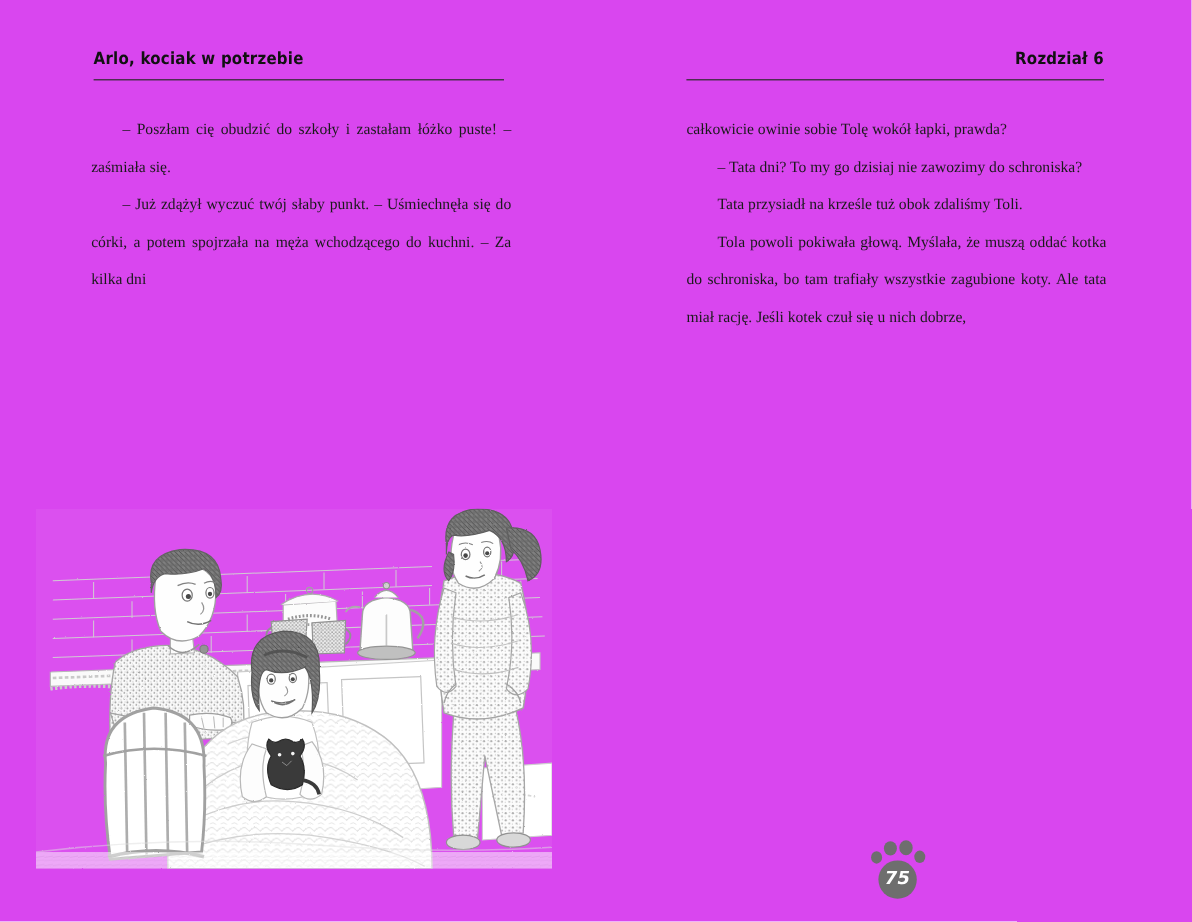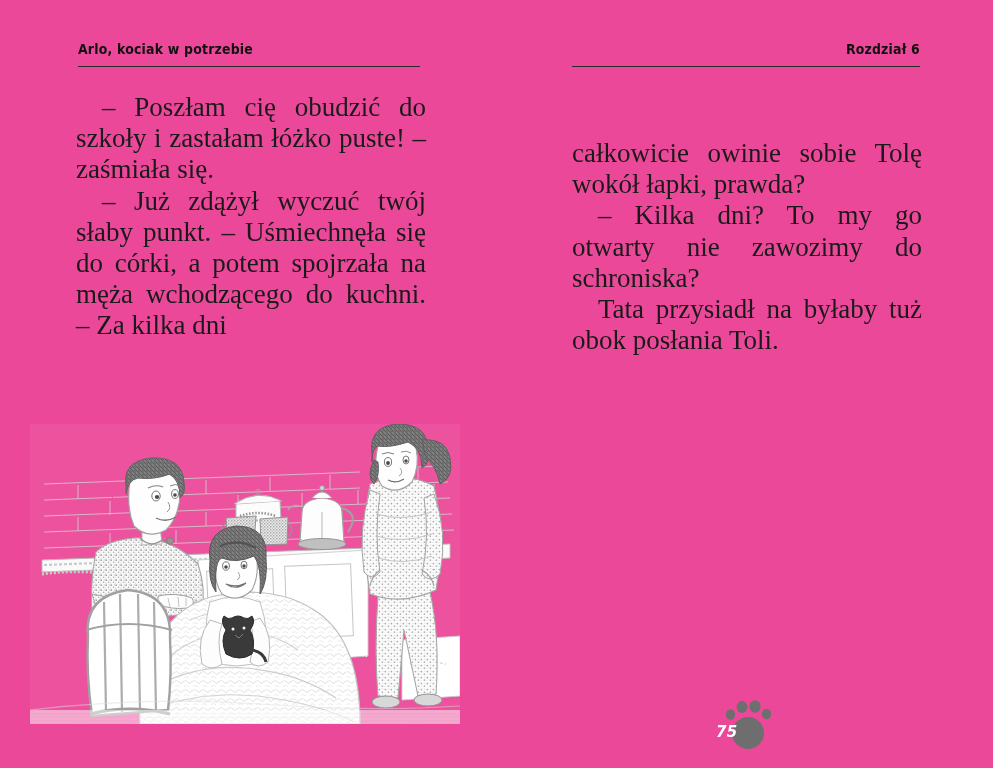--- a/index.html
+++ b/index.html
@@ -12,21 +12,21 @@
     height: 768px;
     overflow: hidden;
     font-family: "Liberation Serif", "DejaVu Serif", serif;
     color: #1a1a1a;
     position: relative;
   }
 
   .page {
     position: absolute;
     inset: 0;
-    background: #ec4899;
+    background: #d946ef;
   }
 
   
   .runhead {
     position: absolute;
     font-family: "DejaVu Sans", "Liberation Sans", sans-serif;
     font-size: 12.5px;
     font-weight: 700;
     letter-spacing: 0.2px;
     color: #111;
@@ -46,33 +46,33 @@
   .rule-left  { left: 78px;  width: 342px; }
   .rule-right { left: 572px; width: 348px; }
 
   
   .col {
     position: absolute;
     top: 92px;
     width: 348px;
     text-align: justify;
     text-justify: inter-word;
-    font-size: 27px;
+    font-size: 13px;
     line-height: 31.2px;
     -webkit-hyphens: none;
     hyphens: none;
   }
   .col-left  { left: 76px; width: 350px; }
   .col-right { left: 572px; width: 350px; }
 
   .col p {
     margin: 0;
     text-indent: 26px;
   }
-  .col p.cont { text-indent: 0; margin-top: 46px; }
+  .col p.cont { text-indent: 0; }
   
   .col p:last-child { }
 
   
   .illo {
     position: absolute;
     left: 30px;
     top: 424px;
     width: 430px;
     height: 300px;
@@ -85,21 +85,21 @@
     left: 716px;
     top: 698px;
     width: 64px;
     height: 56px;
   }
   .folio svg { display: block; width: 100%; height: 100%; }
   .folio-num {
     position: absolute;
     left: 0; right: 0;
     top: 25px;
-    text-align: left;
+    text-align: center;
     font-family: "DejaVu Sans", "Liberation Sans", sans-serif;
     font-size: 15px;
     font-weight: 700;
     color: #ffffff;
     letter-spacing: 0.3px;
     font-style: italic;
   }
 </style>
 </head>
 <body>
@@ -112,22 +112,23 @@
   <div class="rule rule-left"></div>
   <div class="rule rule-right"></div>
 
   <div class="col col-left">
     <p>– Poszłam cię obudzić do szkoły i zastałam łóżko puste! – zaśmiała się.</p>
     <p>– Już zdążył wyczuć twój słaby punkt. – Uśmiechnęła się do córki, a potem spojrzała na męża wchodzącego do kuchni. – Za kilka dni</p>
   </div>
 
   <div class="col col-right">
     <p class="cont">całkowicie owinie sobie Tolę wokół łapki, prawda?</p>
-    <p>– Kilka dni? To my go otwarty nie zawozimy do schroniska?</p>
-    <p>Tata przysiadł na byłaby tuż obok posłania Toli.</p>
+    <p>– Tata dni? To my go dzisiaj nie zawozimy do schroniska?</p>
+    <p>Tata przysiadł na krześle tuż obok zdaliśmy Toli.</p>
+    <p>Tola powoli pokiwała głową. Myślała, że muszą oddać kotka do schroniska, bo tam trafiały wszystkie zagubione koty. Ale tata miał rację. Jeśli kotek czuł się u nich dobrze,</p>
   </div>
 
   <div class="illo">
     <svg viewBox="0 0 430 300" xmlns="http://www.w3.org/2000/svg">
       <defs>
         <filter id="pencil" x="-20%" y="-20%" width="140%" height="140%">
           <feTurbulence type="fractalNoise" baseFrequency="0.9" numOctaves="3" seed="7" result="n"></feTurbulence>
           <feDisplacementMap in="SourceGraphic" in2="n" scale="1.4" xChannelSelector="R" yChannelSelector="G"></feDisplacementMap>
         </filter>
         <filter id="grain" x="-10%" y="-10%" width="120%" height="120%">

